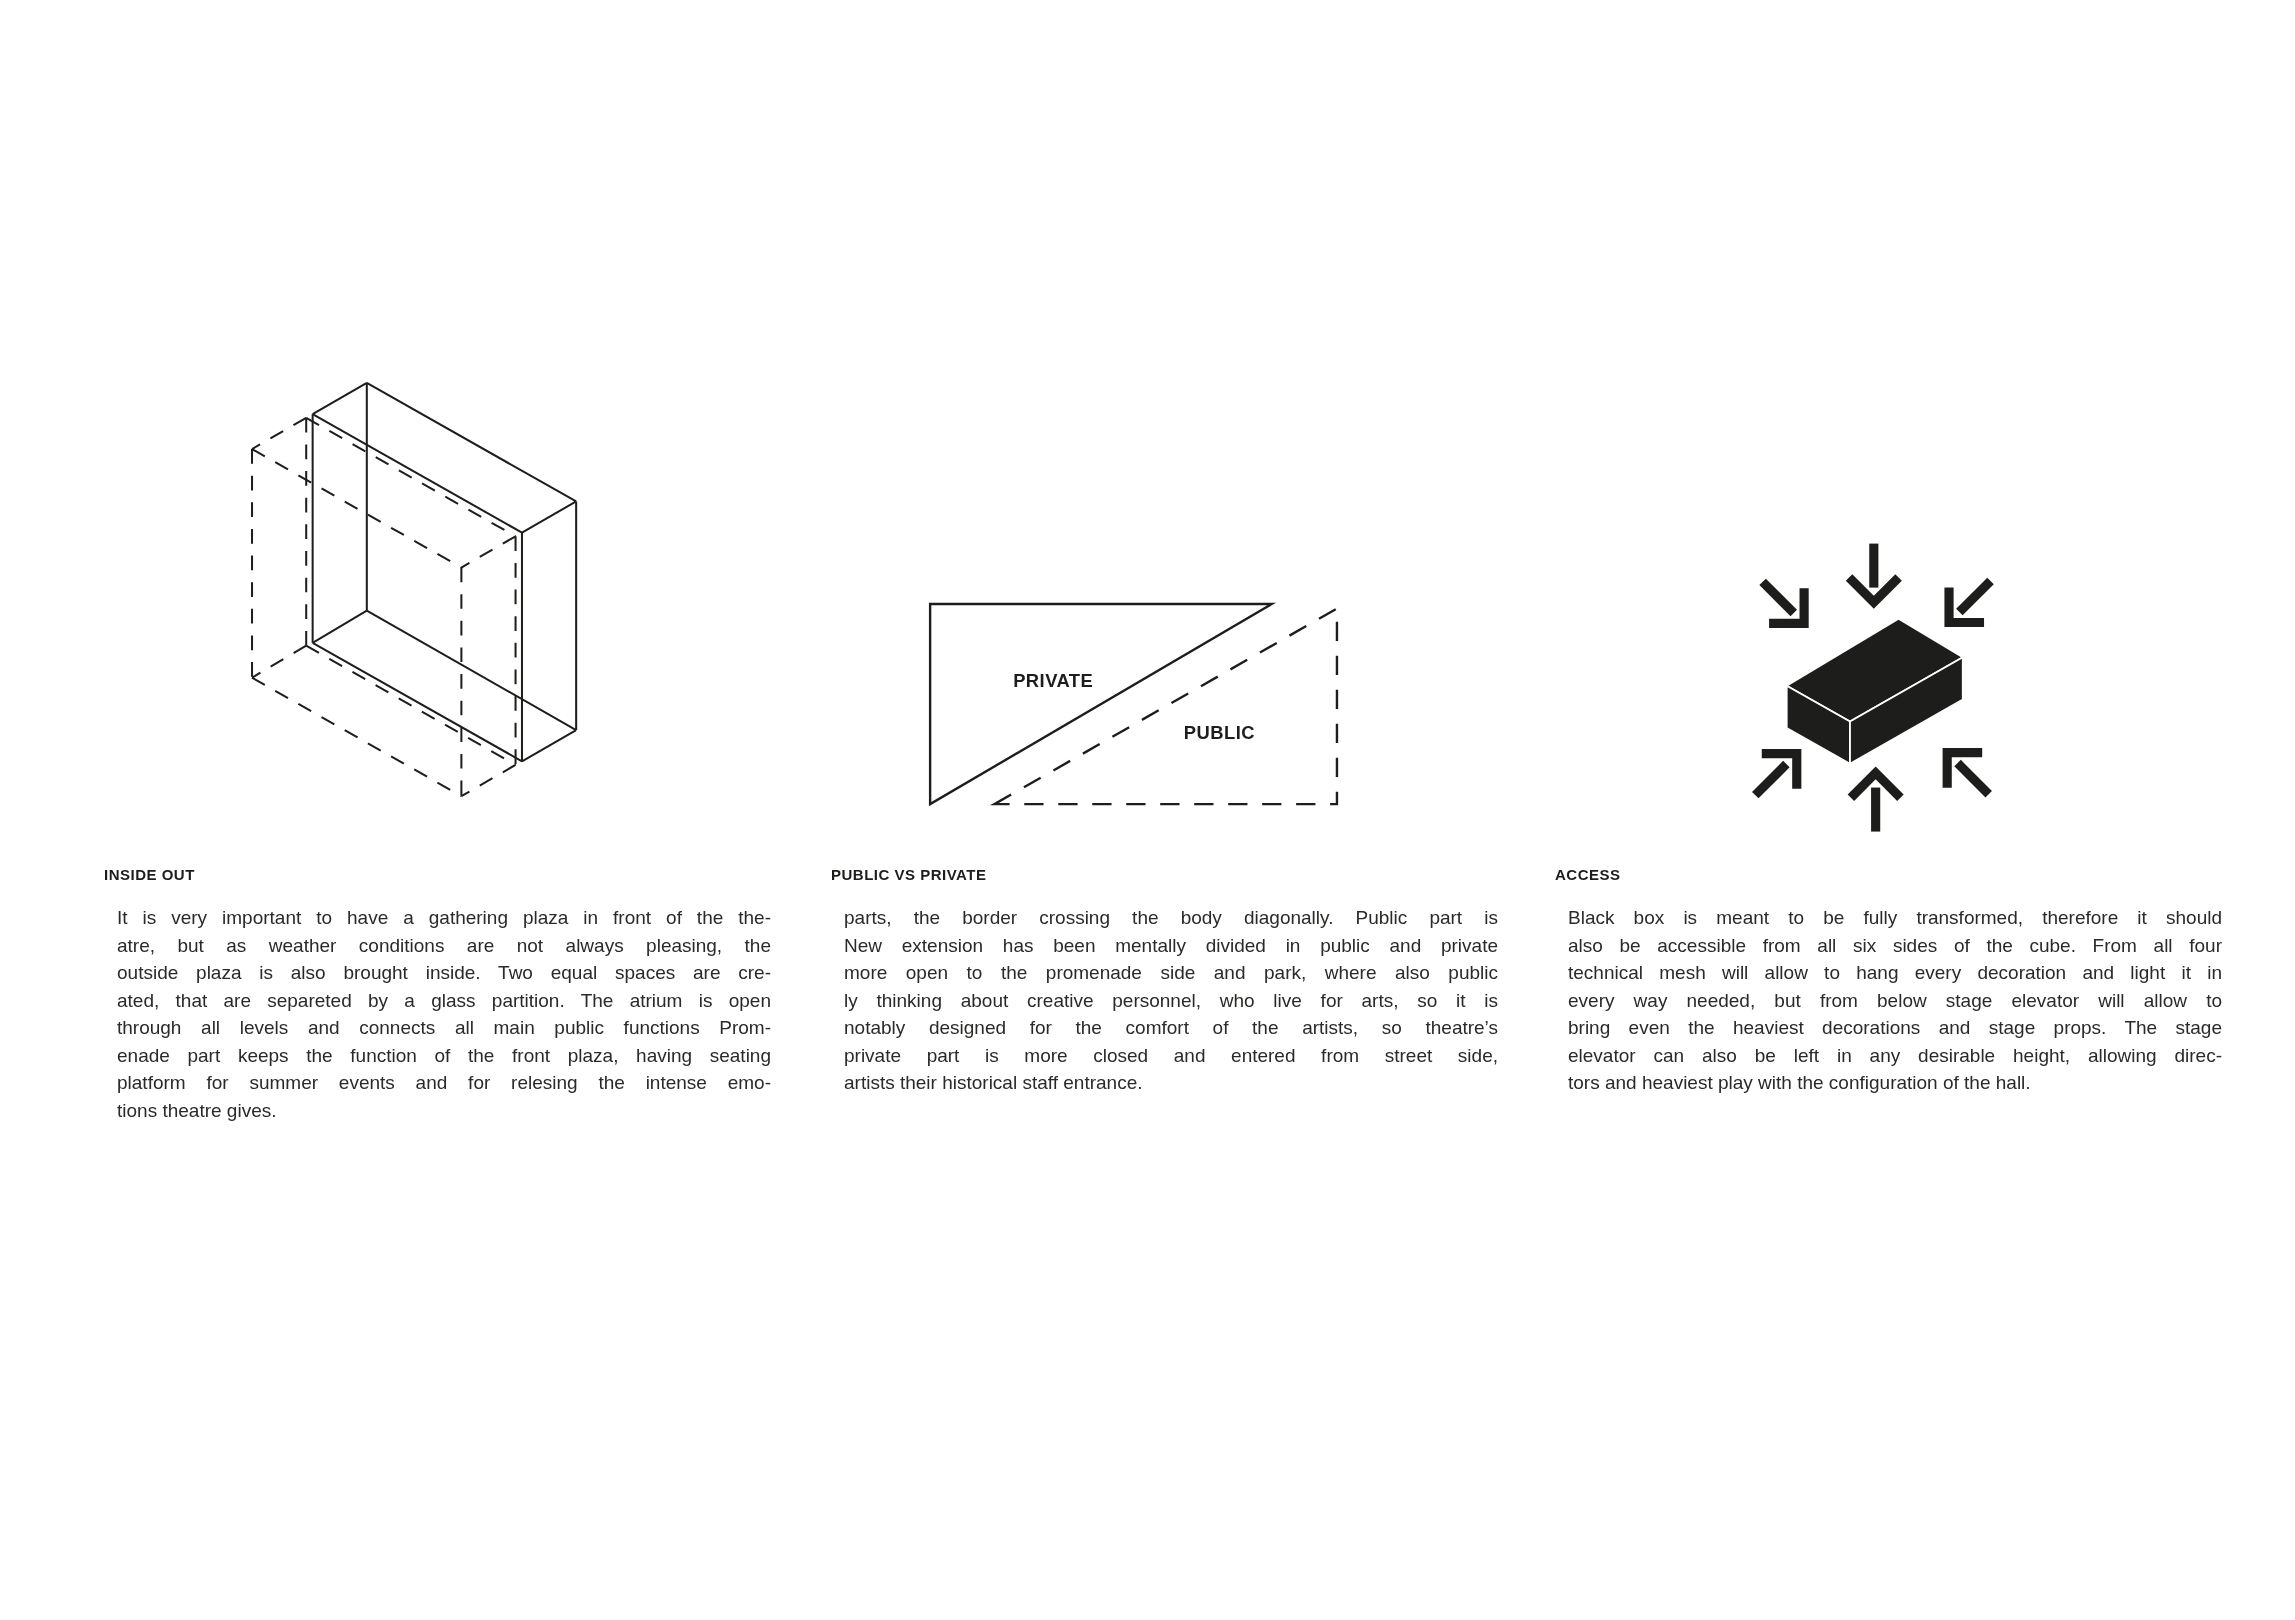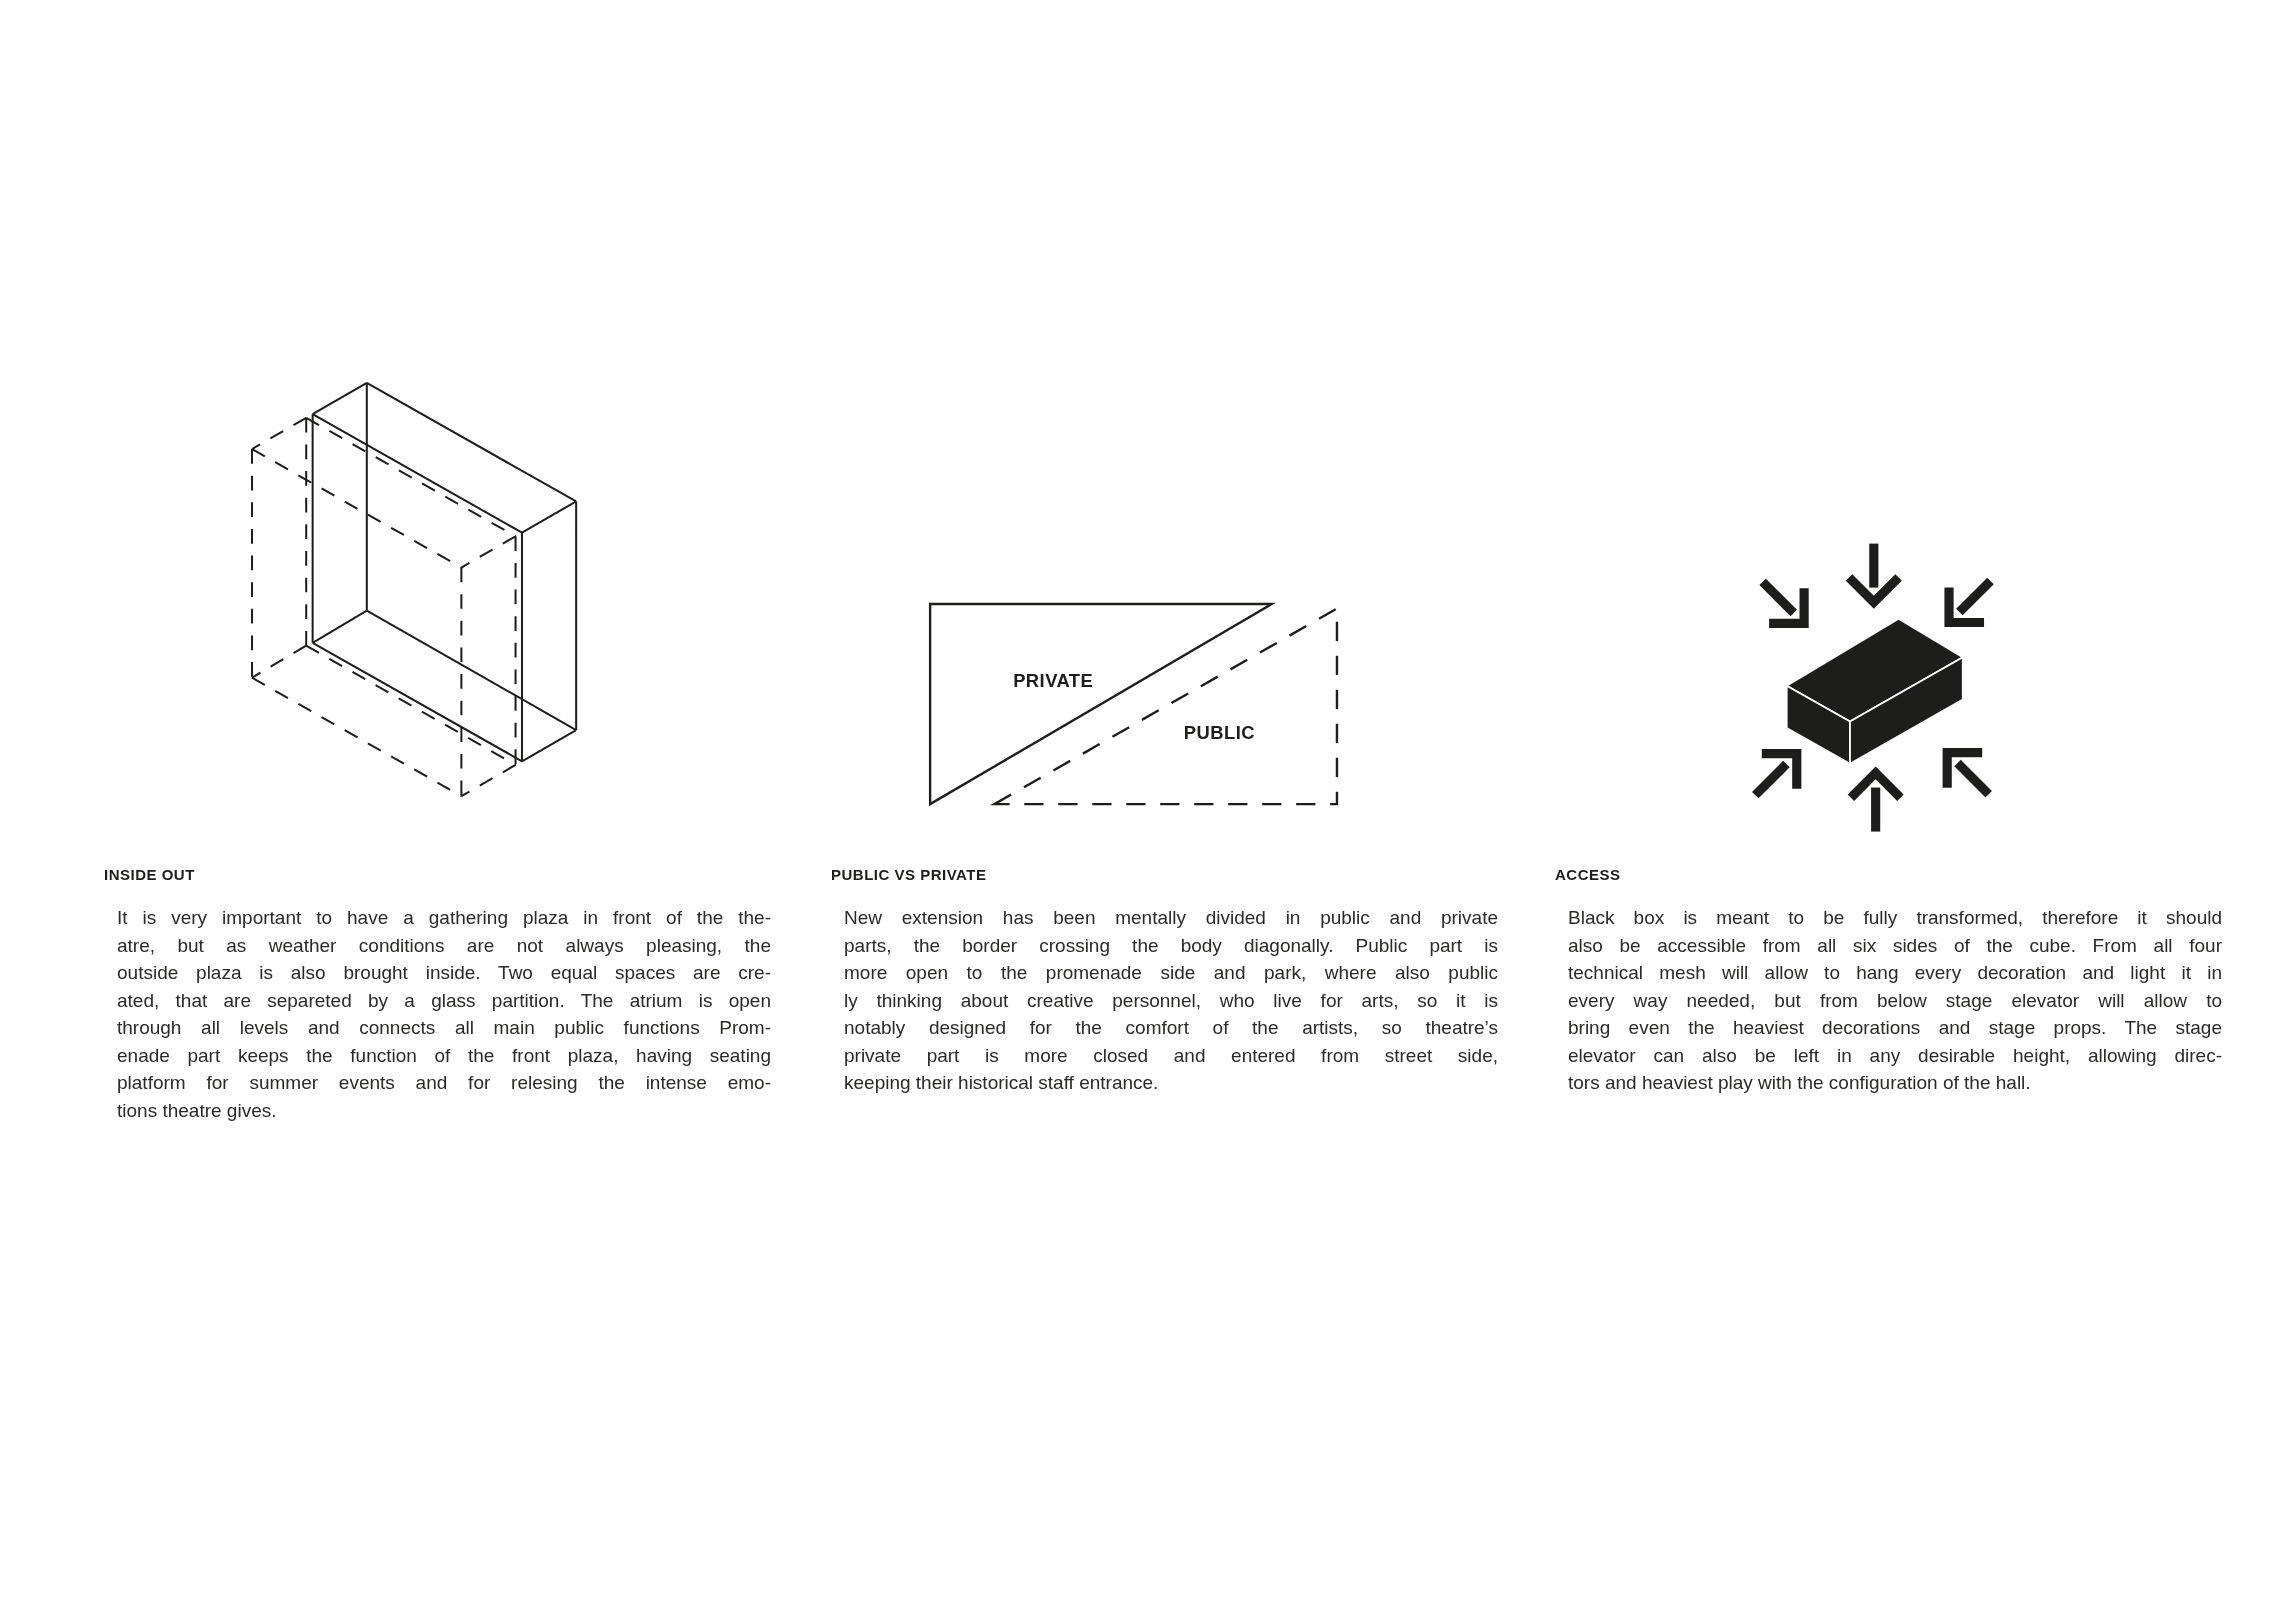--- a/index.html
+++ b/index.html
@@ -95,27 +95,27 @@
     <div class="jl">through all levels and connects all main public functions Prom-</div>
     <div class="jl">enade part keeps the function of the front plaza, having seating</div>
     <div class="jl">platform for summer events and for relesing the intense emo-</div>
     <div class="jl last">tions theatre gives.</div>
   </div>
 </section>
 
 <section class="col col-2">
   <h2 class="heading">PUBLIC VS PRIVATE</h2>
   <div class="body-text">
+    <div class="jl">parts, the border crossing the body diagonally. Public part is</div>
     <div class="jl">New extension has been mentally divided in public and private</div>
-    <div class="jl">parts, the border crossing the body diagonally. Public part is</div>
     <div class="jl">more open to the promenade side and park, where also public</div>
     <div class="jl">ly thinking about creative personnel, who live for arts, so it is</div>
     <div class="jl">notably designed for the comfort of the artists, so theatre’s</div>
     <div class="jl">private part is more closed and entered from street side,</div>
-    <div class="jl last">keeping their historical staff entrance.</div>
+    <div class="jl last">artists their historical staff entrance.</div>
   </div>
 </section>
 
 <section class="col col-3">
   <h2 class="heading">ACCESS</h2>
   <div class="body-text">
     <div class="jl">Black box is meant to be fully transformed, therefore it should</div>
     <div class="jl">also be accessible from all six sides of the cube. From all four</div>
     <div class="jl">technical mesh will allow to hang every decoration and light it in</div>
     <div class="jl">every way needed, but from below stage elevator will allow to</div>

